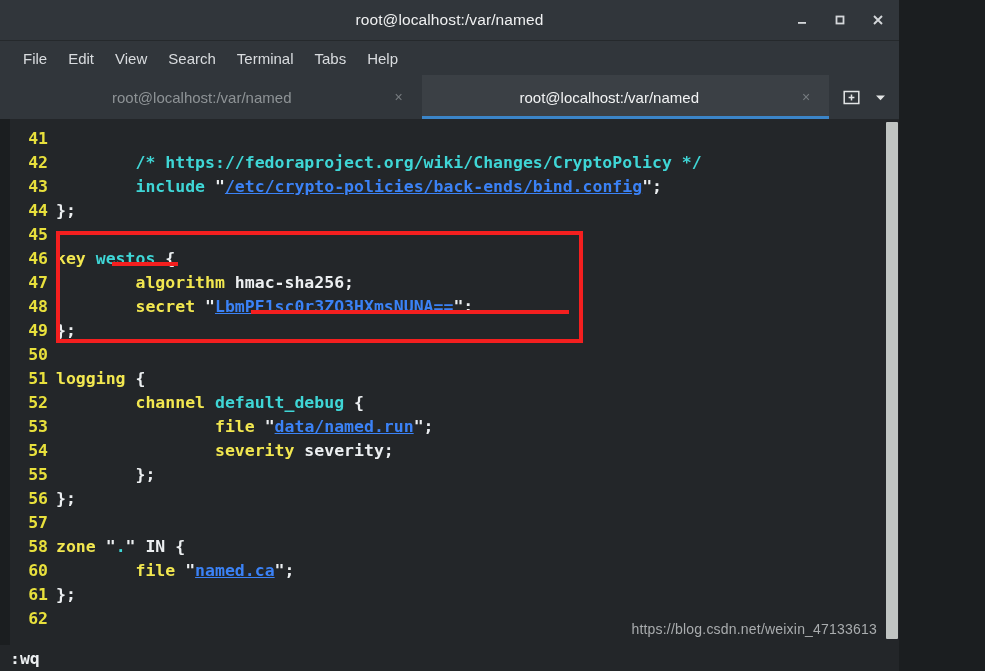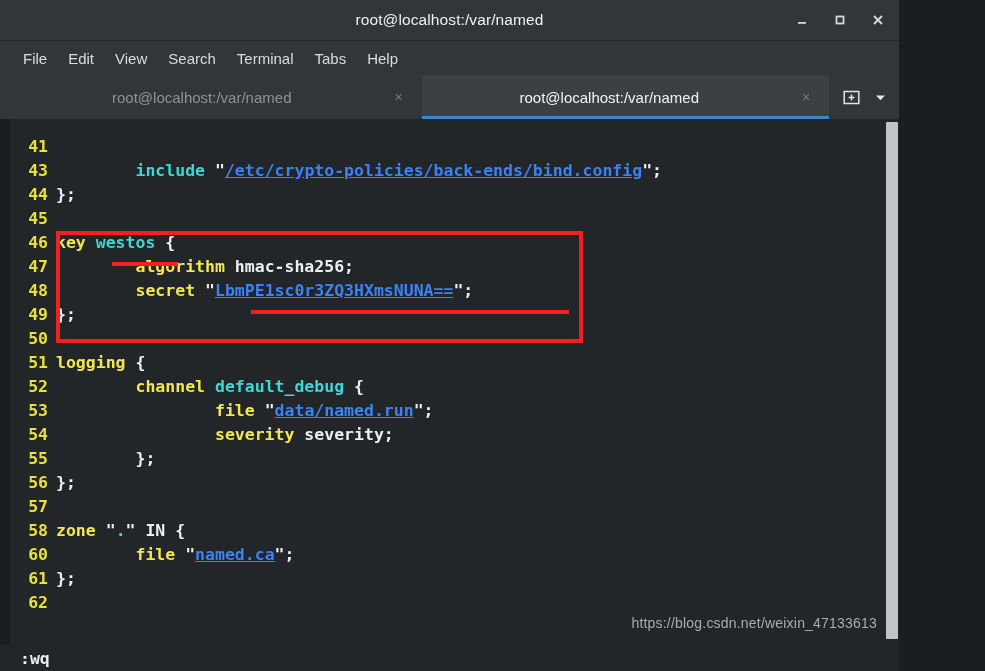--- a/index.html
+++ b/index.html
@@ -106,21 +106,21 @@
   .term-leftpad {
     width: 10px; flex: 0 0 10px;
     background: #1b1e20;
   }
   .term-body {
     flex: 1 1 auto;
     position: relative;
     background: #232629;
     font-family: "DejaVu Sans Mono", monospace;
     font-size: 16.5px;
-    padding-top: 16px;
+    padding-top: 8px;
     overflow: hidden;
   }
   .scrollbar-track {
     width: 15px; flex: 0 0 15px;
     background: #232629;
     position: relative;
   }
   .scrollbar-thumb {
     position: absolute;
     left: 2px; right: 1px; top: 3px; bottom: 6px;
@@ -164,34 +164,34 @@
   .ann-underline {
     position: absolute;
     height: 4px; background: #f41f1f;
     z-index: 6; pointer-events: none;
   }
   .ann-u-westos { left: 102px; top: 143px; width: 66px; }
   .ann-u-secret { left: 241px; top: 191px; width: 318px; }
 
   .watermark {
     position: absolute;
-    right: 22px; bottom: 14px;
+    right: 22px; bottom: 8px;
     font-family: "Liberation Sans", sans-serif;
     font-size: 14px;
     color: #a9acae;
     z-index: 7;
     letter-spacing: .2px;
   }
 
   
   .statusline {
     height: 26px; flex: 0 0 26px;
     background: #232629;
     display: flex; align-items: center;
-    padding-left: 20px;
+    padding-left: 10px;
     font-family: "DejaVu Sans Mono", monospace;
     font-size: 16.5px;
     color: #eceff1;
     font-weight: bold;
     white-space: pre;
   }
 </style>
 </head>
 <body>
 
@@ -250,20 +250,21 @@
         </svg>
       </span>
     </div>
   </div>
 
   <div class="terminal">
     <div class="term-leftpad"></div>
 
     <div class="term-body" id="term-body">
         <div class="line"><span class="ln">41</span><span class="code"></span></div>
+        <div class="line"><span class="ln">42</span><span class="code"><span class="c-plain">        </span><span class="c-comment">/* https://fedoraproject.org/wiki/Changes/CryptoPolicy */</span></span></div>
         <div class="line"><span class="ln">43</span><span class="code"><span class="c-plain">        </span><span class="c-ident">include</span><span class="c-plain"> </span><span class="c-quote">"</span><span class="c-str">/etc/crypto-policies/back-ends/bind.config</span><span class="c-quote">"</span><span class="c-plain">;</span></span></div>
         <div class="line"><span class="ln">44</span><span class="code"><span class="c-plain">};</span></span></div>
         <div class="line"><span class="ln">45</span><span class="code"></span></div>
         <div class="line"><span class="ln">46</span><span class="code"><span class="c-kw">key</span><span class="c-plain"> </span><span class="c-ident">westos</span><span class="c-plain"> {</span></span></div>
         <div class="line"><span class="ln">47</span><span class="code"><span class="c-plain">        </span><span class="c-kw">algorithm</span><span class="c-plain"> hmac-sha256;</span></span></div>
         <div class="line"><span class="ln">48</span><span class="code"><span class="c-plain">        </span><span class="c-kw">secret</span><span class="c-plain"> </span><span class="c-quote">"</span><span class="c-str">LbmPE1sc0r3ZQ3HXmsNUNA==</span><span class="c-quote">"</span><span class="c-plain">;</span></span></div>
         <div class="line"><span class="ln">49</span><span class="code"><span class="c-plain">};</span></span></div>
         <div class="line"><span class="ln">50</span><span class="code"></span></div>
         <div class="line"><span class="ln">51</span><span class="code"><span class="c-kw">logging</span><span class="c-plain"> {</span></span></div>
         <div class="line"><span class="ln">52</span><span class="code"><span class="c-plain">        </span><span class="c-kw">channel</span><span class="c-plain"> </span><span class="c-ident">default_debug</span><span class="c-plain"> {</span></span></div>

